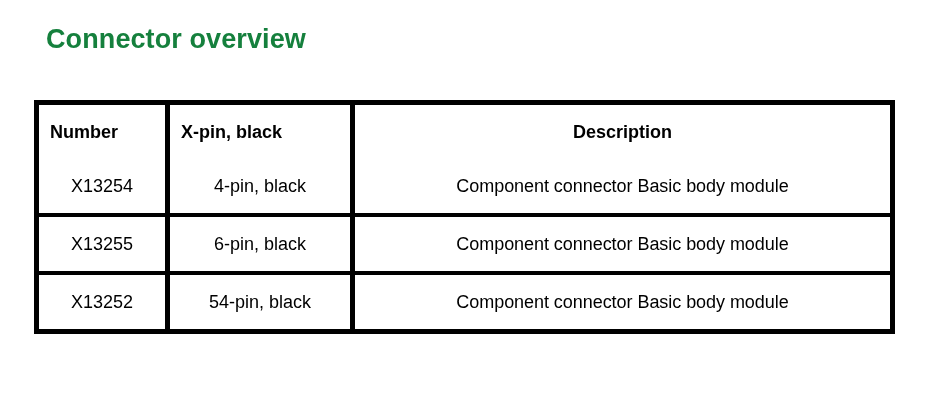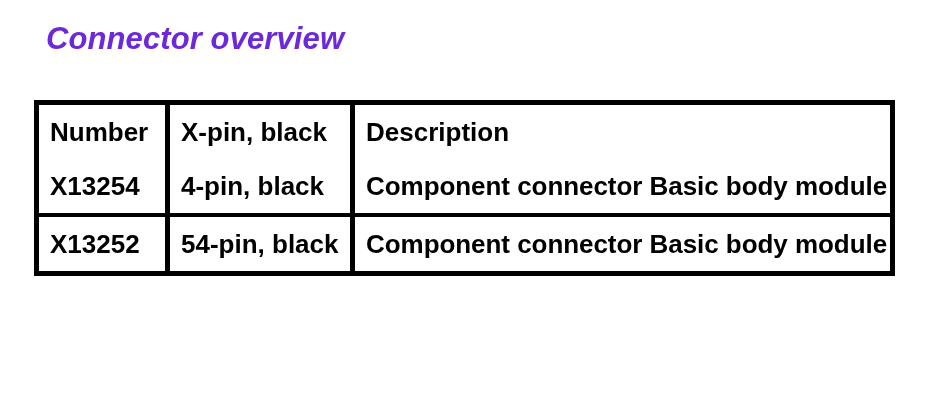--- a/index.html
+++ b/index.html
@@ -22,27 +22,26 @@
     position: absolute;
     inset: 0;
     background: #ffffff;
   }
 
   
   .page-title {
     position: absolute;
     left: 46px;
     top: 22px;
-    font-size: 31px;
+    font-size: 27px;
     font-weight: bold;
     letter-spacing: 0.1px;
     line-height: 34px;
     white-space: nowrap;
-    color: #6d28d9;
-    font-style: italic;
+    color: #15803d;
   }
 
   
   .table-wrap {
     position: absolute;
     left: 34px;
     top: 100px;
     width: 856px;
   }
 
@@ -58,21 +57,21 @@
   table.connector-table col.col-xpin        { width: 185px; }
   table.connector-table col.col-description { width: 540px; }
 
   table.connector-table th,
   table.connector-table td {
     border: 0;
     border-right: 5px solid #000000;
     border-bottom: 4px solid #000000;
     height: 54px;
     padding: 0 11px;
-    font-size: 26px;
+    font-size: 18px;
     line-height: 24px;
     color: #000000;
     vertical-align: middle;
     white-space: nowrap;
     overflow: hidden;
   }
 
   table.connector-table th:last-child,
   table.connector-table td:last-child {
     border-right: 0;
@@ -82,25 +81,26 @@
   table.connector-table tr:last-child td {
     border-bottom: 0;
   }
 
   table.connector-table thead th {
     font-weight: bold;
     text-align: left;
   }
 
   table.connector-table thead th.th-description {
+    text-align: center;
   }
 
   table.connector-table tbody td {
-    font-weight: bold;
-    text-align: left;
+    font-weight: normal;
+    text-align: center;
   }
 
   table.connector-table tbody td.td-description {
     letter-spacing: -0.05px;
   }
 </style>
 </head>
 <body>
 
 <div class="page">
@@ -121,20 +121,25 @@
           <th class="th-description">Description</th>
         </tr>
       </thead>
       <tbody>
         <tr>
           <td class="td-number">X13254</td>
           <td class="td-xpin">4-pin, black</td>
           <td class="td-description">Component connector Basic body module</td>
         </tr>
         <tr>
+          <td class="td-number">X13255</td>
+          <td class="td-xpin">6-pin, black</td>
+          <td class="td-description">Component connector Basic body module</td>
+        </tr>
+        <tr>
           <td class="td-number">X13252</td>
           <td class="td-xpin">54-pin, black</td>
           <td class="td-description">Component connector Basic body module</td>
         </tr>
       </tbody>
     </table>
   </div>
 
 </div>
 

